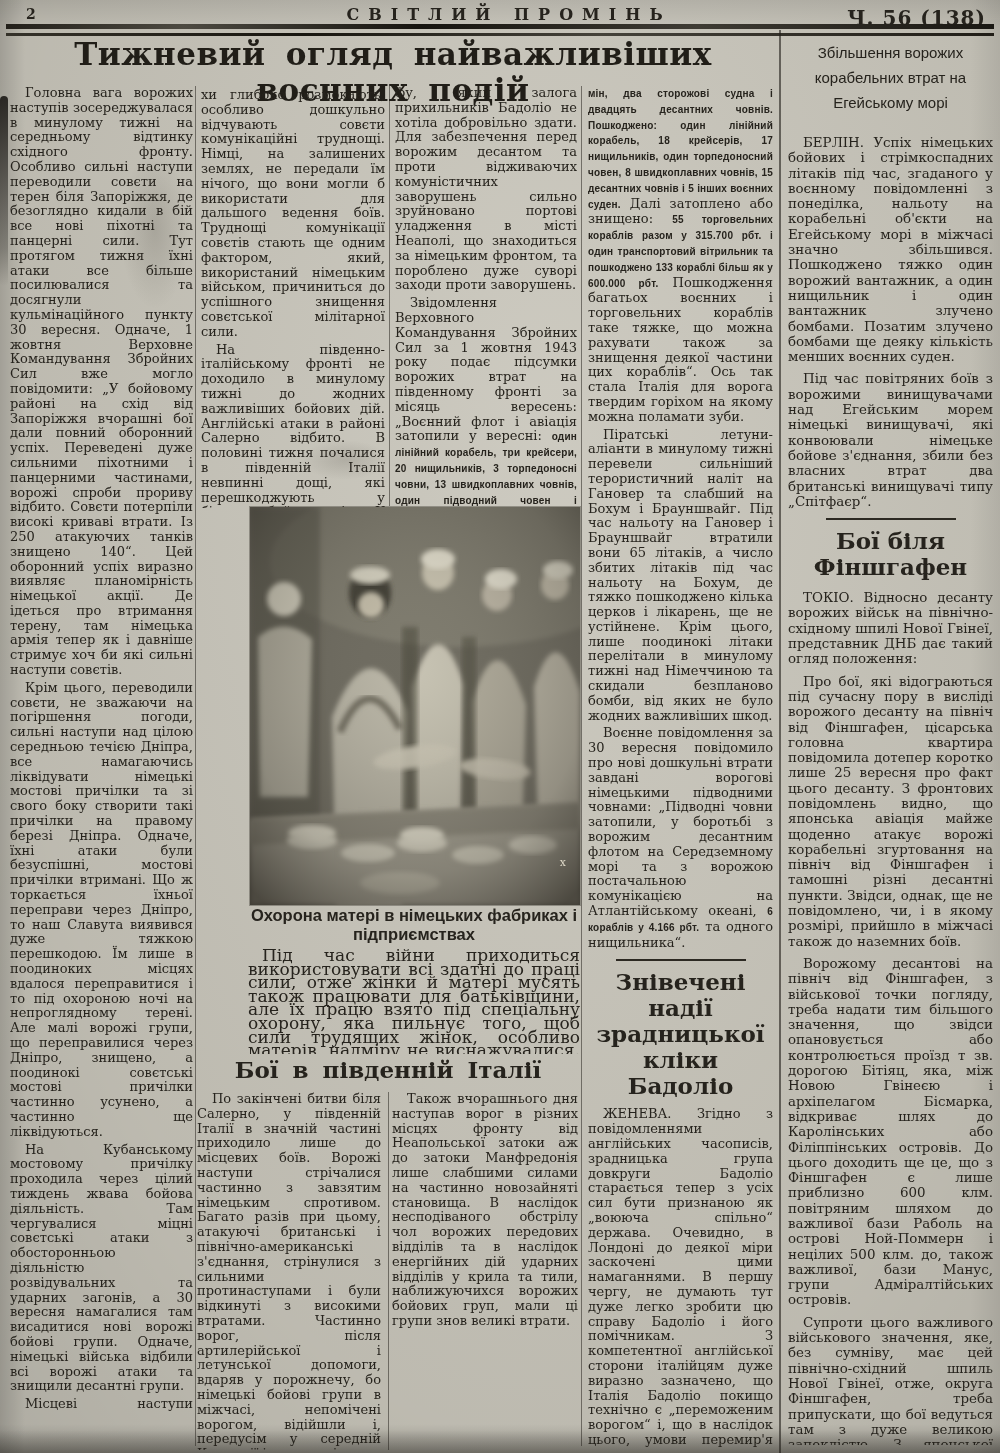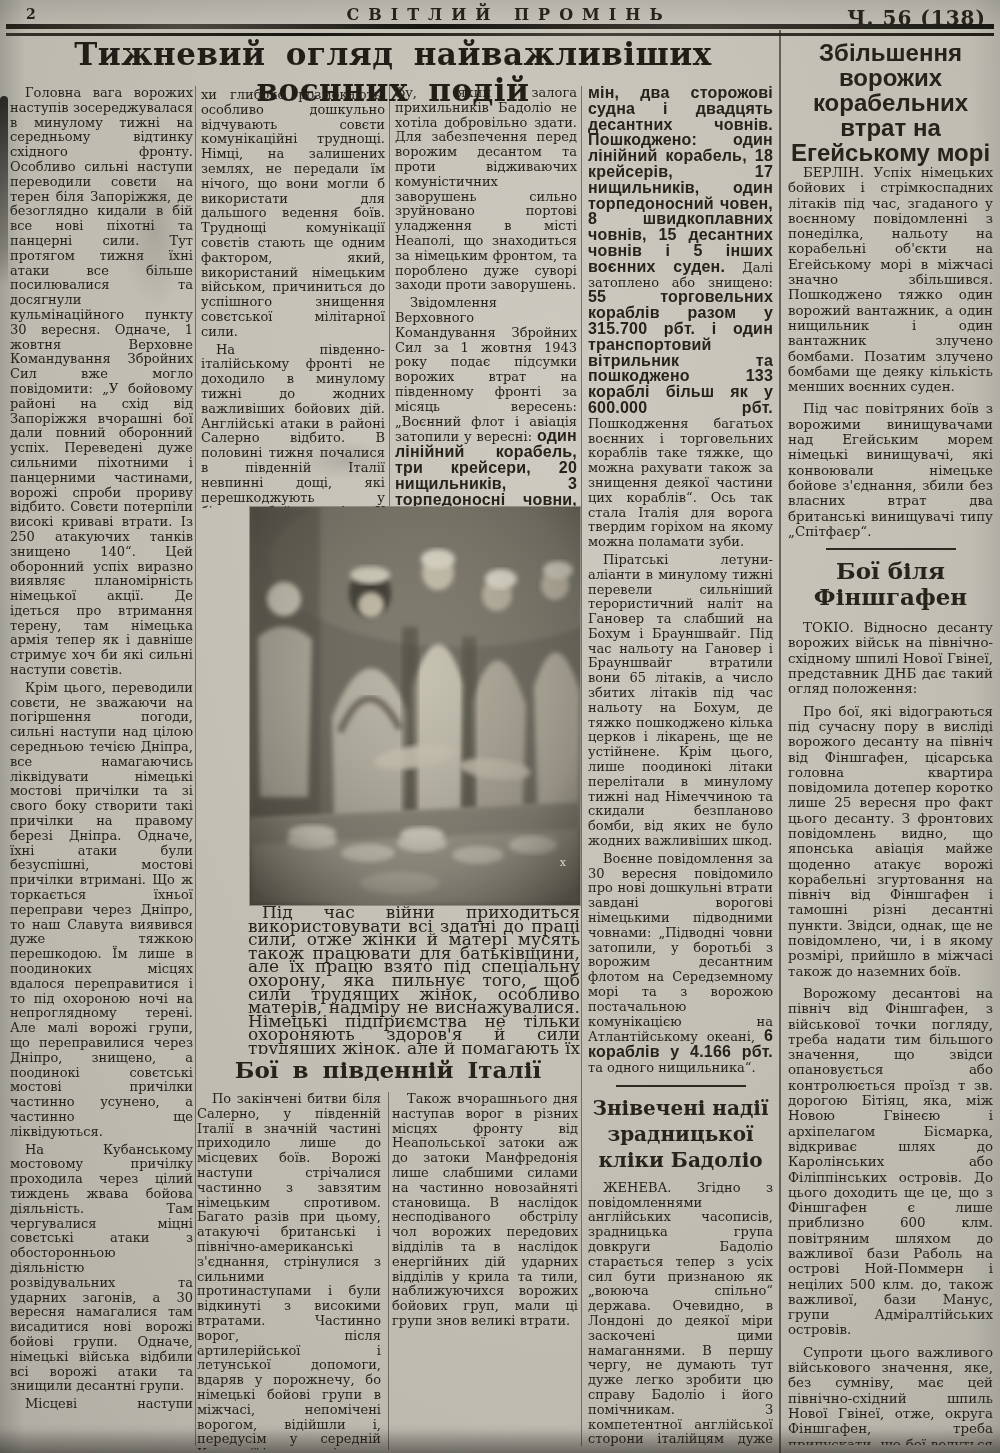--- a/index.html
+++ b/index.html
@@ -23,29 +23,29 @@
   
   .main-headline{position:absolute;left:12px;top:36px;width:762px;margin:0;text-align:center;
     font-size:31px;font-weight:bold;letter-spacing:.5px;word-spacing:9px;color:#211e18;}
   
   .vrule{position:absolute;width:1px;background:rgba(42,39,32,.55);}
   .vmain{position:absolute;width:2px;background:rgba(35,32,26,.6);}
   
   .col{position:absolute;overflow:hidden;text-align:justify;font-size:13px;line-height:14.8px;}
   .col p{margin:0 0 3px 0;text-indent:15px;}
   .col p.cont{text-indent:0;}
-  .bs{font-family:"Liberation Sans",sans-serif;font-weight:bold;font-size:16px;letter-spacing:.2px;}
+  .bs{font-family:"Liberation Sans",sans-serif;font-weight:bold;font-size:10px;letter-spacing:.2px;}
   .sep{width:130px;height:2px;background:#2c2922;margin:9px auto 8px auto;}
-  .subhead{margin:4px 0 8px 0;text-align:center;font-weight:bold;font-size:20px;line-height:26px;text-indent:0 !important;}
+  .subhead{margin:4px 0 8px 0;text-align:center;font-weight:bold;font-size:23px;line-height:26px;text-indent:0 !important;}
   
   .rightcol{position:absolute;left:788px;top:40px;width:205px;height:1405px;overflow:hidden;
     text-align:justify;font-size:13.4px;line-height:15.3px;}
   .rightcol p{margin:0 0 7px 0;text-indent:15px;}
-  .rc-head{margin:0 0 0 0;text-align:center;font-family:"Liberation Sans",sans-serif;
-    font-weight:bold;font-size:24px;line-height:25px;text-indent:0;}
+  .rc-head{margin:0 0 20px 0;text-align:center;font-family:"Liberation Sans",sans-serif;
+    font-weight:normal;font-size:15px;line-height:25px;text-indent:0;}
   .rc-head2{margin:6px 0 10px 0;text-align:center;font-weight:bold;font-size:23px;line-height:26px;text-indent:0;}
   
   .photo{position:absolute;left:250px;top:507px;width:330px;height:398px;background:#6e6b60;
     box-shadow:0 0 0 1px rgba(40,38,30,.35), inset 0 0 30px rgba(0,0,0,.4);}
   .photo-mark{position:absolute;right:14px;bottom:36px;color:#ded9c8;font-size:11px;}
   
   .capblock{position:absolute;left:248px;top:906px;width:332px;height:148px;overflow:hidden;}
   .cap-head{margin:0 0 5px 0;text-align:center;font-family:"Liberation Sans",sans-serif;
     font-weight:bold;font-size:16.5px;line-height:19px;}
   .capblock p{margin:0;text-align:justify;font-size:17px;line-height:13.6px;text-indent:14px;}
@@ -175,20 +175,21 @@
       <ellipse cx="172" cy="328" rx="22" ry="8" fill="#eae6d5" filter="url(#b)"></ellipse>
       <ellipse cx="228" cy="348" rx="27" ry="10" fill="#d9d5c4" stroke="#6f6b5e" filter="url(#b)"></ellipse>
       <ellipse cx="283" cy="338" rx="24" ry="9" fill="#e1ddcc" filter="url(#b)"></ellipse>
       <ellipse cx="150" cy="376" rx="40" ry="11" fill="#c9c5b4" opacity=".8" filter="url(#b)"></ellipse>
       <rect width="330" height="398" fill="url(#vg)"></rect>
     </svg>
     <span class="photo-mark">х</span>
   </div>
 
   <div class="capblock">
+    <h3 class="cap-head">Охорона матері в німецьких фабриках і підприємствах</h3>
     <p>Під час війни приходиться використовувати всі здатні до праці сили, отже жінки й матері мусять також працювати для батьківщини, але їх працю взято під спеціальну охорону, яка пильнує того, щоб сили трудящих жінок, особливо матерів, надміру не виснажувалися. Німецькі підприємства не тільки охороняють здоров'я й сили трудящих жінок, але й помагають їх зміцнювати.</p>
 
   </div>
 
   <h2 class="italy-head">Бої в південній Італії</h2>
   <div class="col" style="left:197px;top:1092px;width:184px;height:358px;">
     <p>По закінчені битви біля Салерно, у південній Італії в значній частині приходило лише до місцевих боїв. Ворожі наступи стрічалися частинно з завзятим німецьким спротивом. Багато разів при цьому, атакуючі британські і північно-американські з'єднання, стрінулися з сильними протинаступами і були відкинуті з високими втратами. Частинно ворог, після артилерійської і летунської допомоги, вдаряв у порожнечу, бо німецькі бойові групи в міжчасі, непомічені ворогом, відійшли і, передусім у середній Кампанії і в горах пів-</p>
   </div>
   <div class="col" style="left:392px;top:1092px;width:186px;height:358px;">
     <p>Також вчорашнього дня наступав ворог в різних місцях фронту від Неапольської затоки аж до затоки Манфредонія лише слабшими силами на частинно новозайняті становища. В наслідок несподіваного обстрілу чол ворожих передових відділів та в наслідок енергійних дій ударних відділів у крила та тили, наближуючихся ворожих бойових груп, мали ці групи знов великі втрати.</p>

